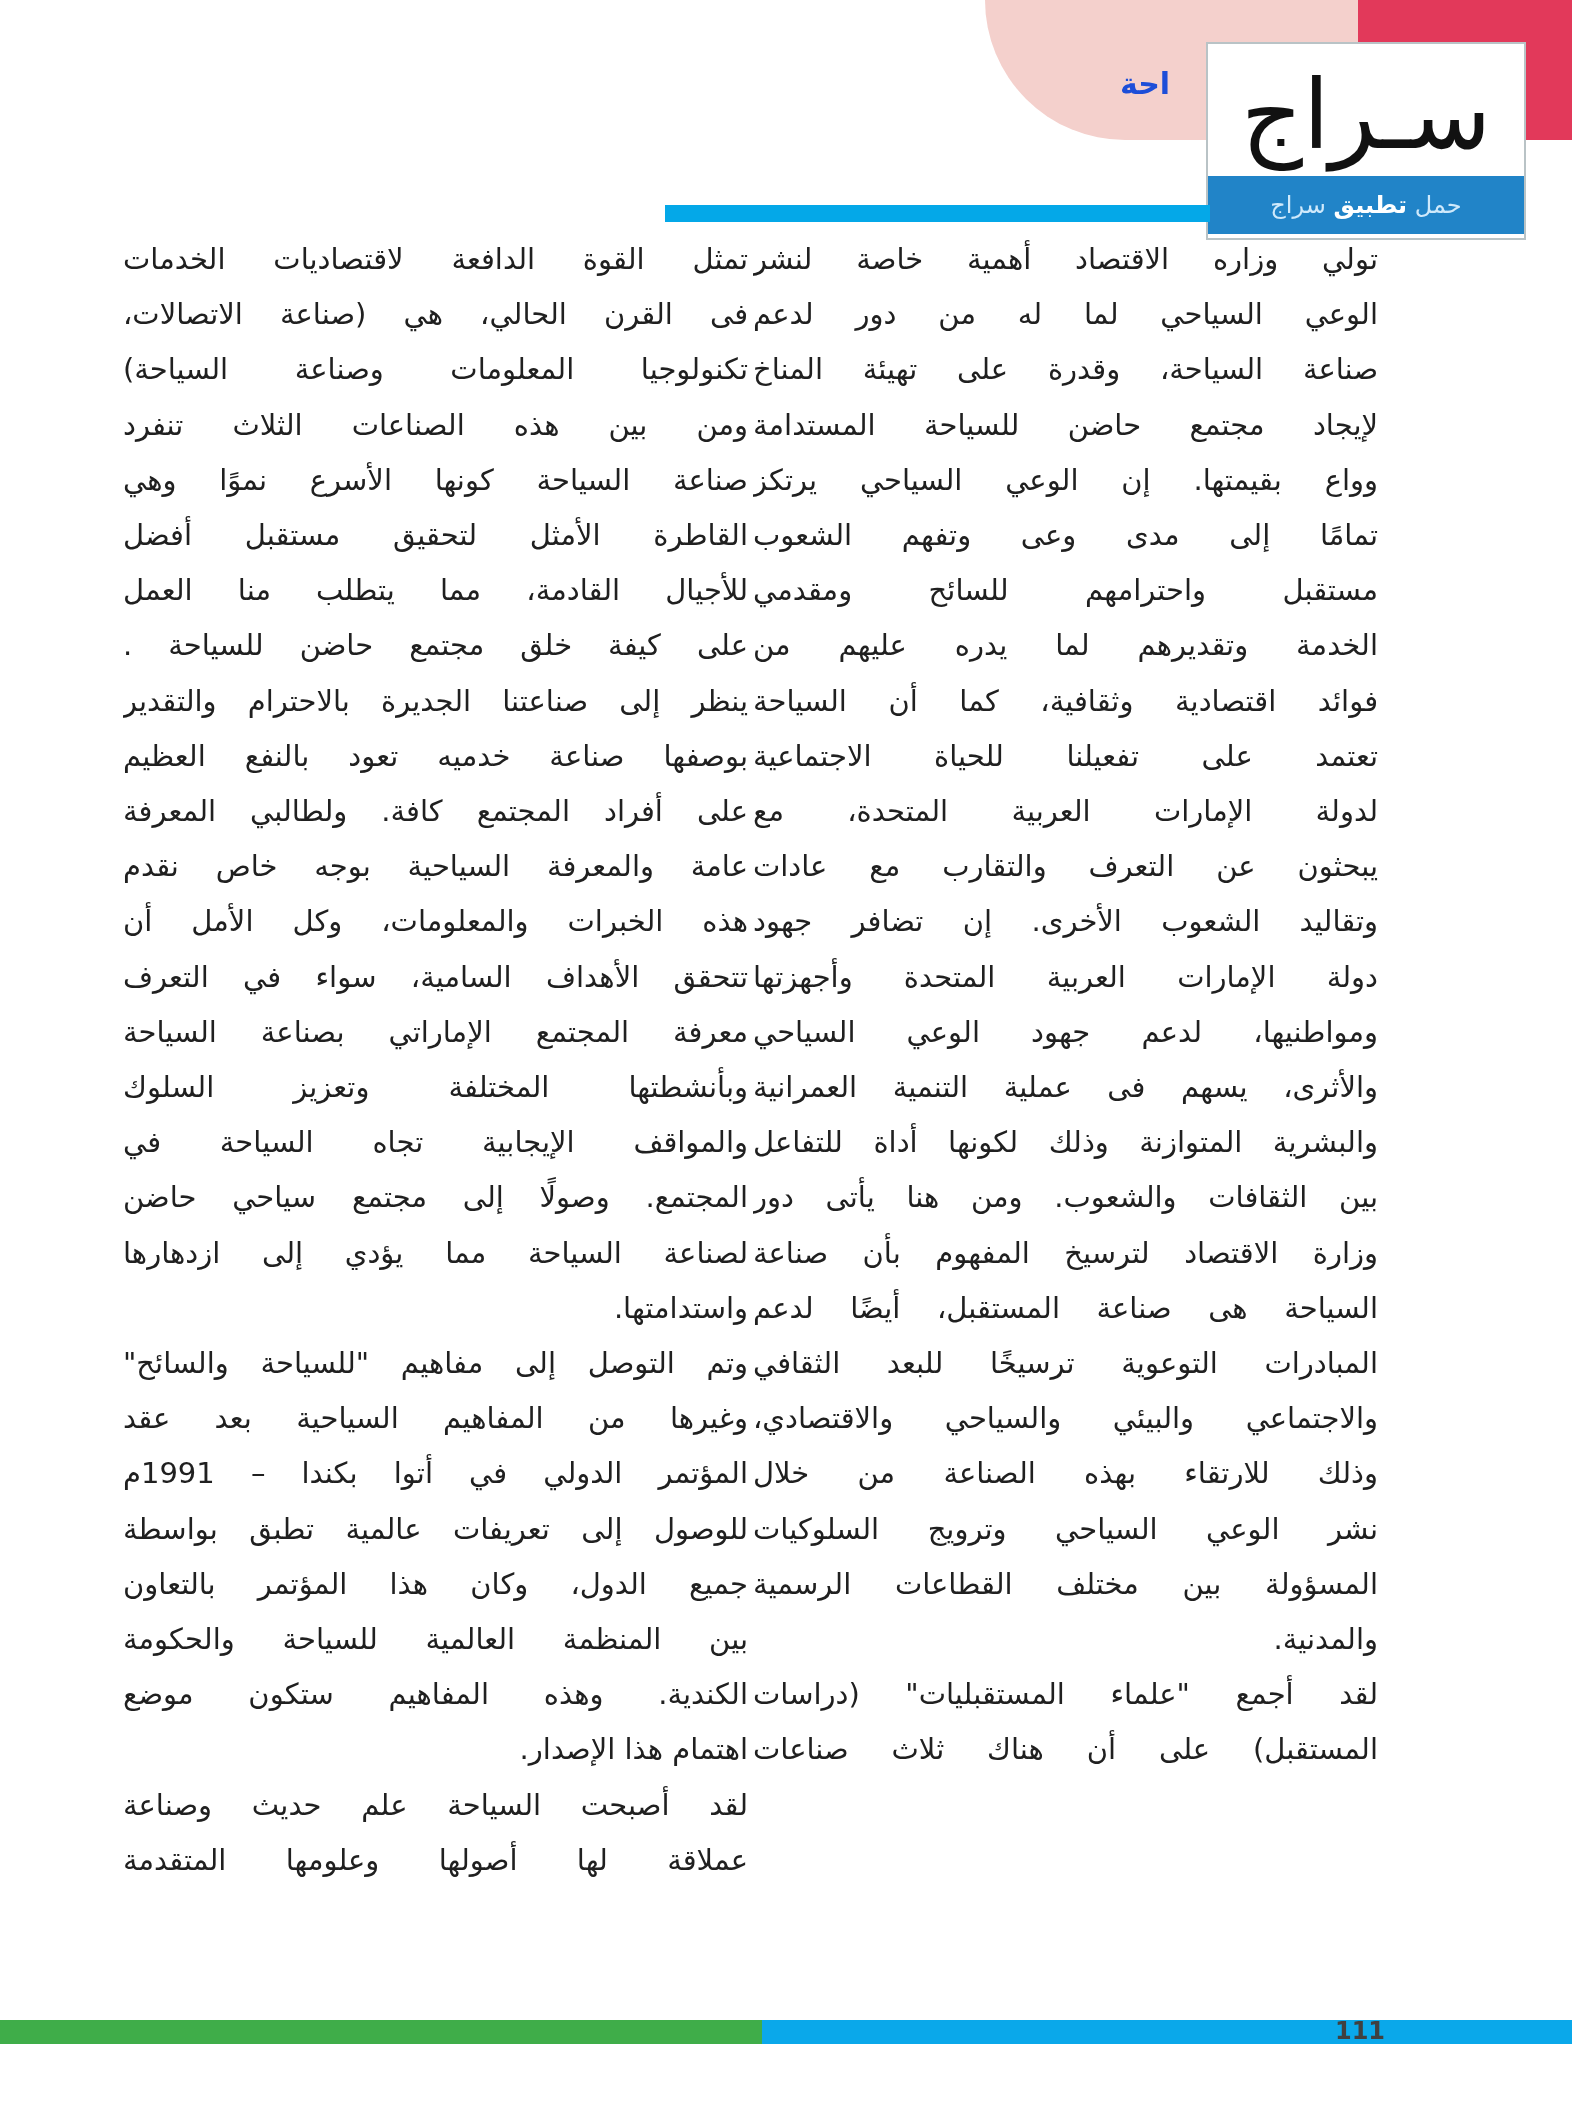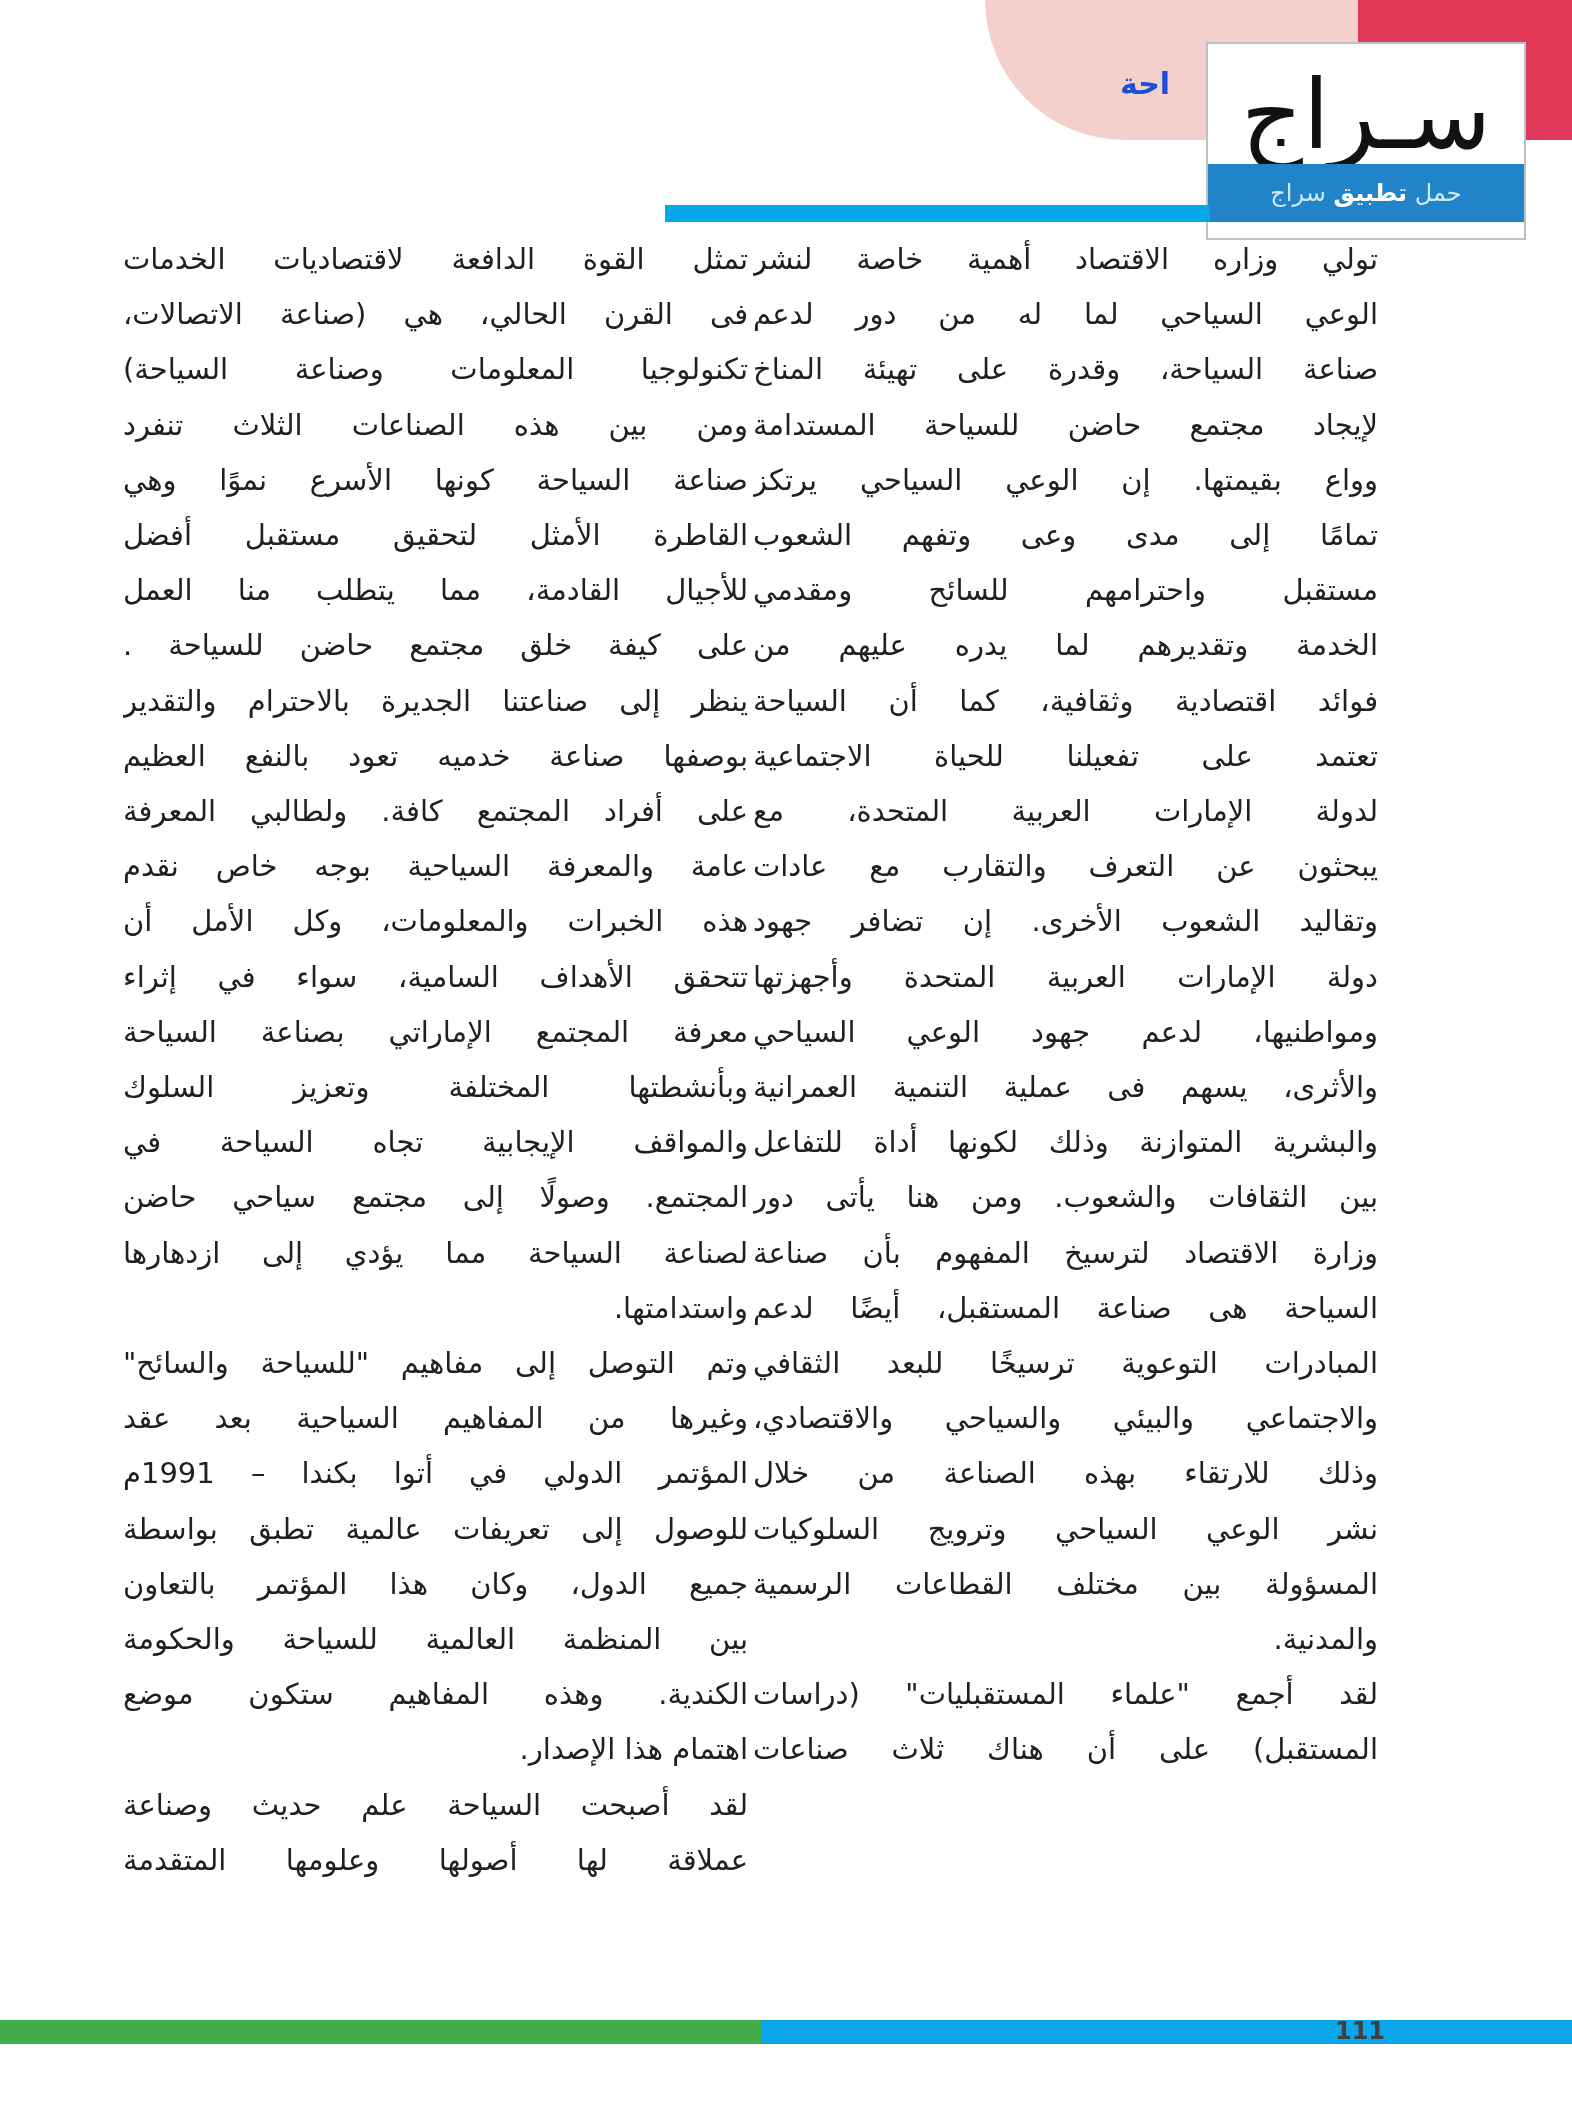--- a/index.html
+++ b/index.html
@@ -65,21 +65,21 @@
       font-size: 96px;
       font-weight: normal;
       color: #111111;
       line-height: 130px;
       letter-spacing: 2px;
     }
     .logo-banner {
       position: absolute;
       left: 0;
       right: 0;
-      bottom: 16px;
+      bottom: 4px;
       height: 58px;
       background: #2184c8;
       color: #cfe9fb;
       font-size: 24px;
       text-align: center;
       line-height: 58px;
     }
     .logo-banner b { color: #ffffff; }
     
     .top-rule {
@@ -197,21 +197,21 @@
     <span class="line">ومن بين هذه الصناعات الثلاث تنفرد</span>
     <span class="line">صناعة السياحة كونها الأسرع نموًا وهي</span>
     <span class="line">القاطرة الأمثل لتحقيق مستقبل أفضل</span>
     <span class="line">للأجيال القادمة، مما يتطلب منا العمل</span>
     <span class="line">على كيفة خلق مجتمع حاضن للسياحة .</span>
     <span class="line">ينظر إلى صناعتنا الجديرة بالاحترام والتقدير</span>
     <span class="line">بوصفها صناعة خدميه تعود بالنفع العظيم</span>
     <span class="line">على أفراد المجتمع كافة. ولطالبي المعرفة</span>
     <span class="line">عامة والمعرفة السياحية بوجه خاص نقدم</span>
     <span class="line">هذه الخبرات والمعلومات، وكل الأمل أن</span>
-    <span class="line">تتحقق الأهداف السامية، سواء في إثراء</span>
+    <span class="line">تتحقق الأهداف السامية، سواء في التعرف</span>
     <span class="line">معرفة المجتمع الإماراتي بصناعة السياحة</span>
     <span class="line">وبأنشطتها المختلفة وتعزيز السلوك</span>
     <span class="line">والمواقف الإيجابية تجاه السياحة في</span>
     <span class="line">المجتمع. وصولًا إلى مجتمع سياحي حاضن</span>
     <span class="line">لصناعة السياحة مما يؤدي إلى ازدهارها</span>
     <span class="line last">واستدامتها.</span>
     <span class="line">وتم التوصل إلى مفاهيم "للسياحة والسائح"</span>
     <span class="line">وغيرها من المفاهيم السياحية بعد عقد</span>
     <span class="line">المؤتمر الدولي في أتوا بكندا – 1991م</span>
     <span class="line">للوصول إلى تعريفات عالمية تطبق بواسطة</span>

